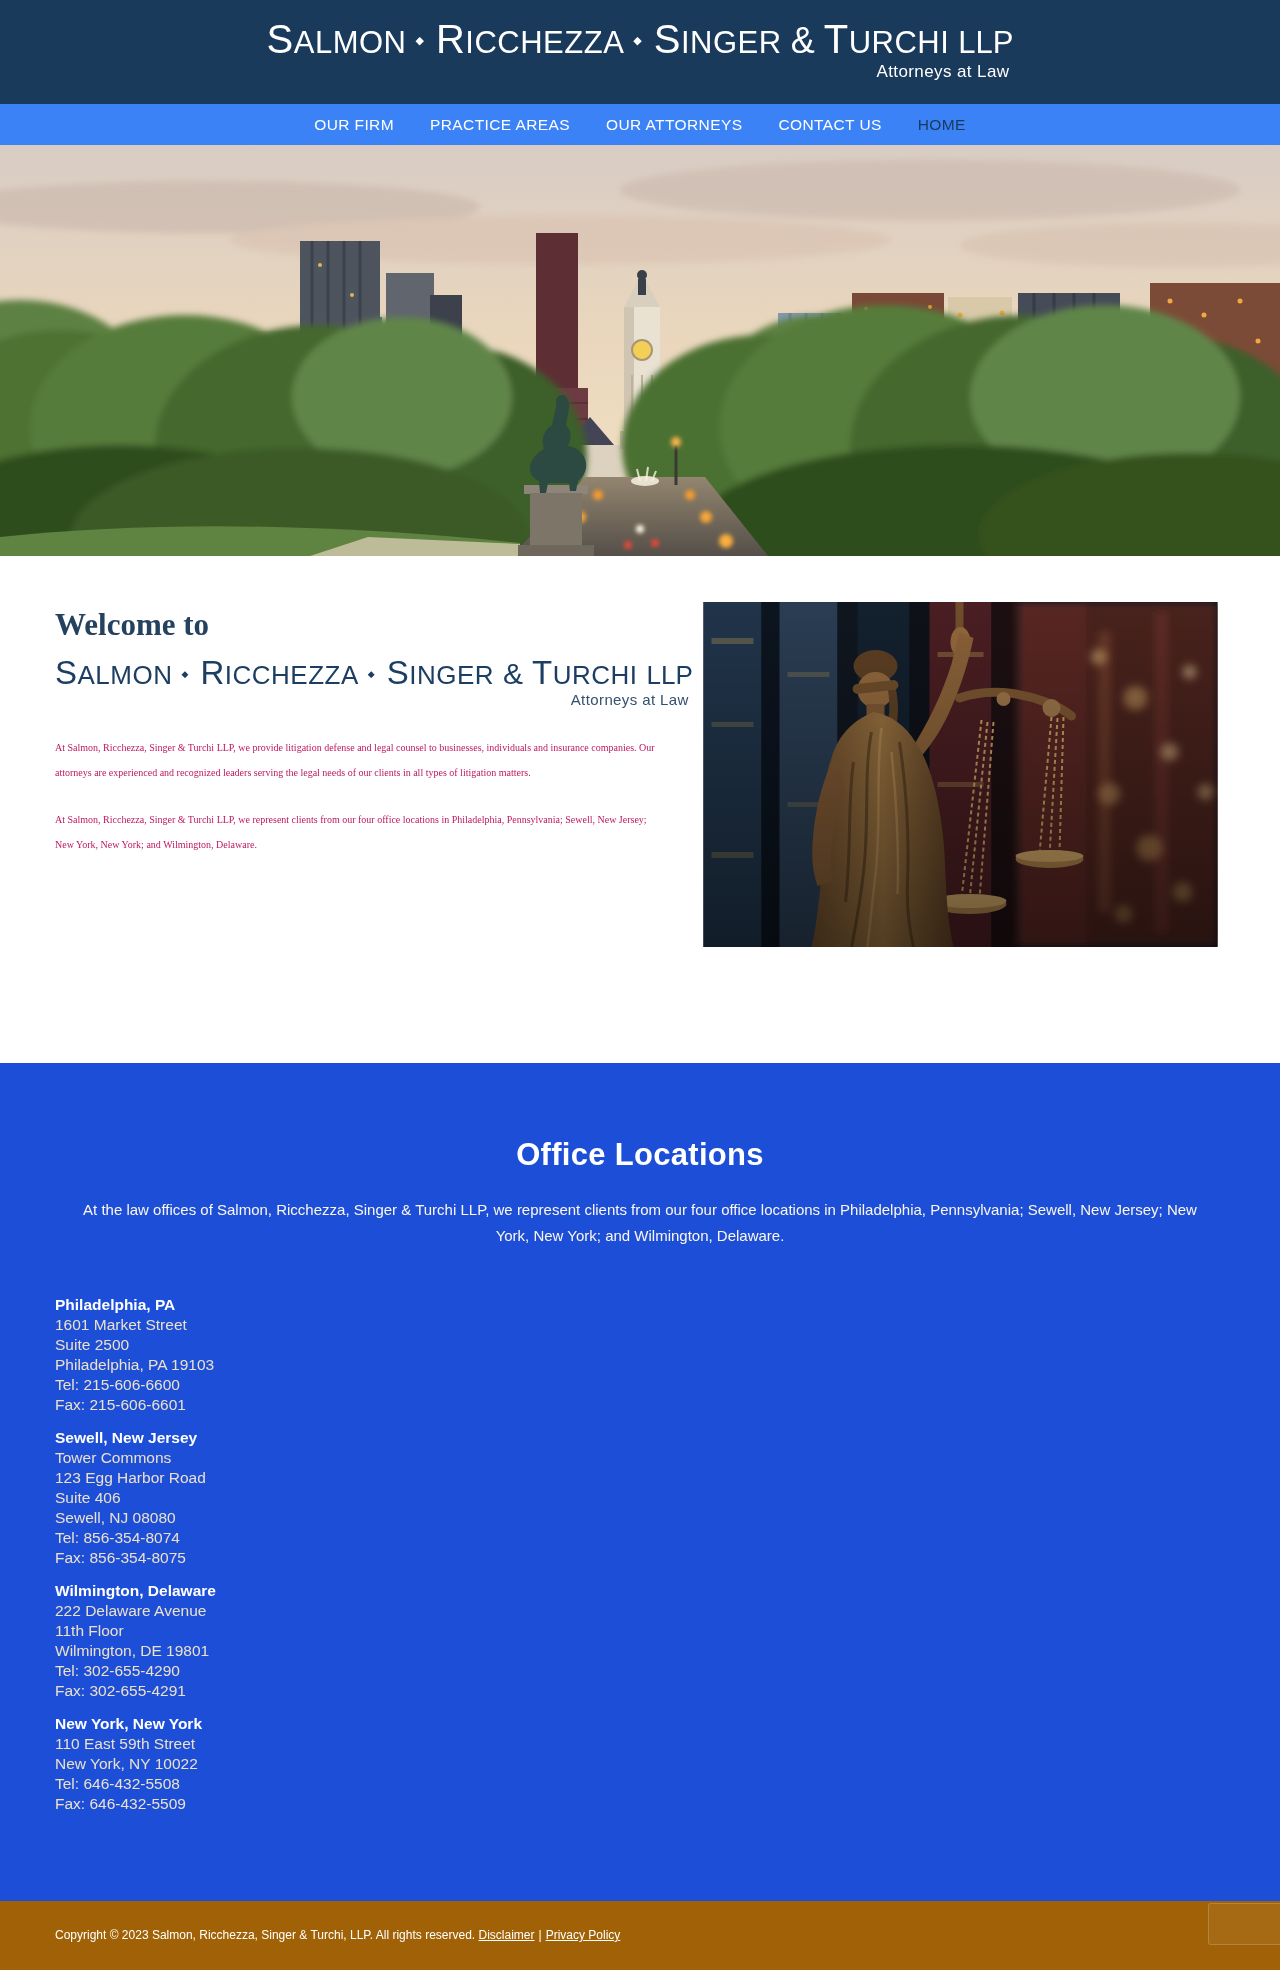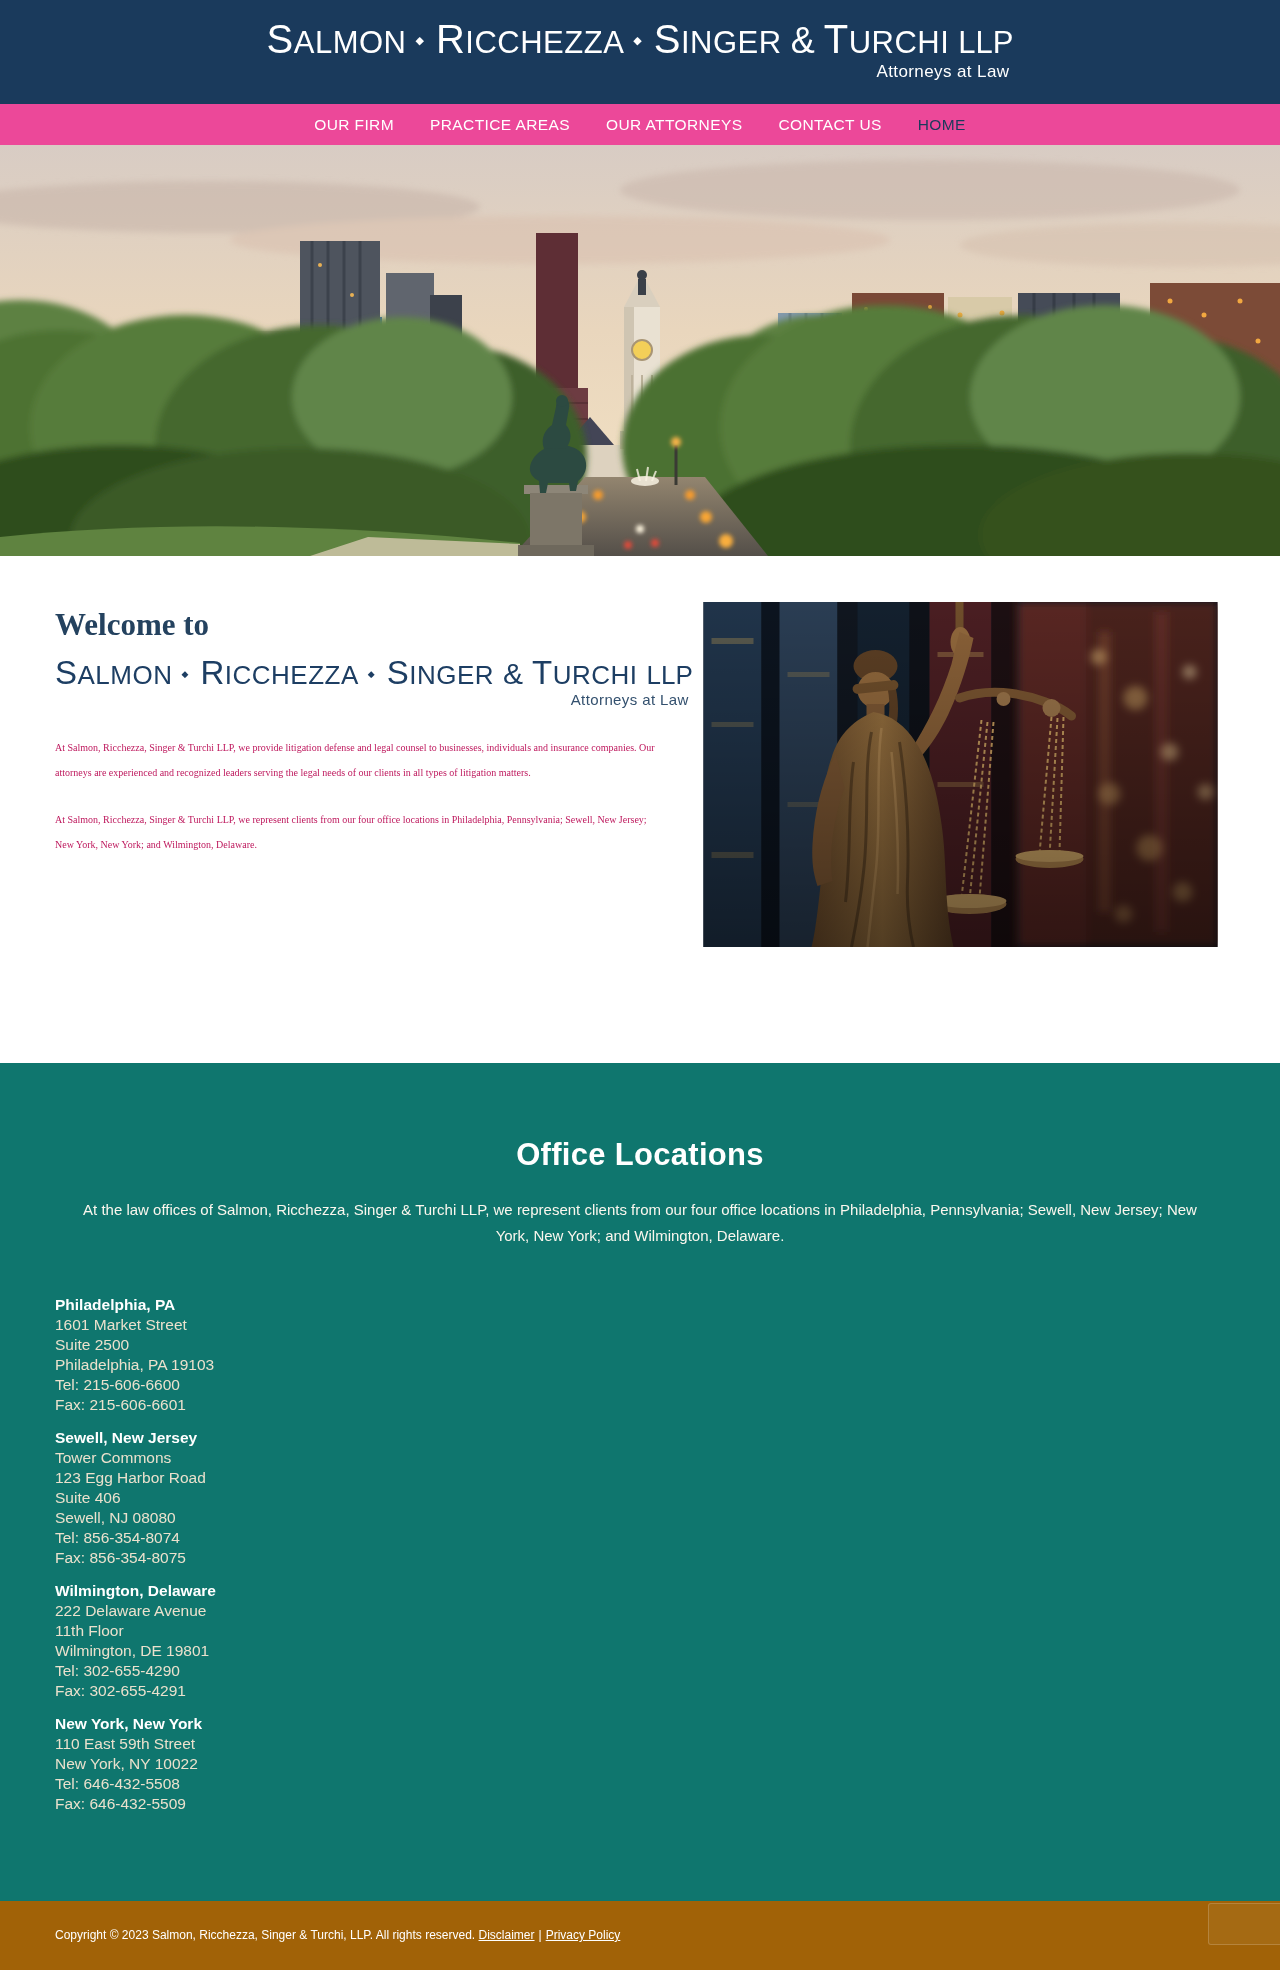--- a/index.html
+++ b/index.html
@@ -16,21 +16,21 @@
   .brand-line > span { margin-left:9px; }
   .brand-line > span:first-child { margin-left:0; }
   .lg-word { font-size:31px; letter-spacing:.5px; }
   .lg-first { font-size:40px; }
   .lg-amp { font-size:36px; }
   .lg-small { font-size:31px; }
   .lg-sep { font-size:11px; vertical-align:9px; margin:0 3px; }
   .brand-tagline { text-align:right; font-size:17px; margin-top:3px; padding-right:4px; letter-spacing:.4px; }
 
   
-  .main-nav { height:41px; background:#ec4899; display:flex; justify-content:center; align-items:center; gap:36px; }
+  .main-nav { height:41px; background:#3b82f6; display:flex; justify-content:center; align-items:center; gap:36px; }
   .nav-item { color:#ffffff; font-size:15.5px; letter-spacing:.4px; text-decoration:none; cursor:pointer; }
   .nav-item.active { color:#1a3a5c; }
 
   
   .hero { height:411px; overflow:hidden; line-height:0; }
 
   
   .welcome { height:507px; background:#ffffff; position:relative; }
   .welcome-text { position:absolute; left:55px; top:51px; width:602px; }
   .welcome-heading { font-family:"Liberation Serif", serif; font-weight:700; font-size:31px; color:#24425f; }
@@ -38,21 +38,21 @@
   .brand--navy .lg-word, .brand--navy .lg-small { font-size:26px; }
   .brand--navy .lg-first { font-size:33px; }
   .brand--navy .lg-amp { font-size:30px; }
   .brand--navy .lg-sep { font-size:9px; vertical-align:7px; }
   .brand--navy .brand-tagline { font-size:15px; color:#33506e; margin-top:2px; }
   .welcome-text p { font-size:10px; line-height:25px; color:#be185d; margin-top:22px;font-family:Liberation Serif, serif; }
   .welcome-text p.first { margin-top:26px; }
   .justice-photo { position:absolute; left:703px; top:46px; width:515px; height:345px; line-height:0; }
 
   
-  .offices { height:838px; background:#0f766e; color:#ffffff; }
+  .offices { height:838px; background:#1d4ed8; color:#ffffff; }
   .offices-heading { padding-top:74px; text-align:center; font-size:31px; font-weight:700; letter-spacing:.3px; }
   .offices-intro { width:1148px; margin:24px auto 0; text-align:center; font-size:15px; line-height:26px; color:#fbf7ee; }
   .loc-list { margin:46px 0 4px 55px; }
   .loc { margin-bottom:13px; font-size:15.5px; line-height:20px; }
   .loc-name { font-weight:700; color:#ffffff; }
   .loc-line { color:#ebe1cd; }
 
   
   .site-footer { height:69px; background:#a16207; position:relative; color:#ffffff; padding:27px 0 0 55px; font-size:12px; }
   .site-footer a { color:#ffffff; text-decoration:underline; cursor:pointer; }

